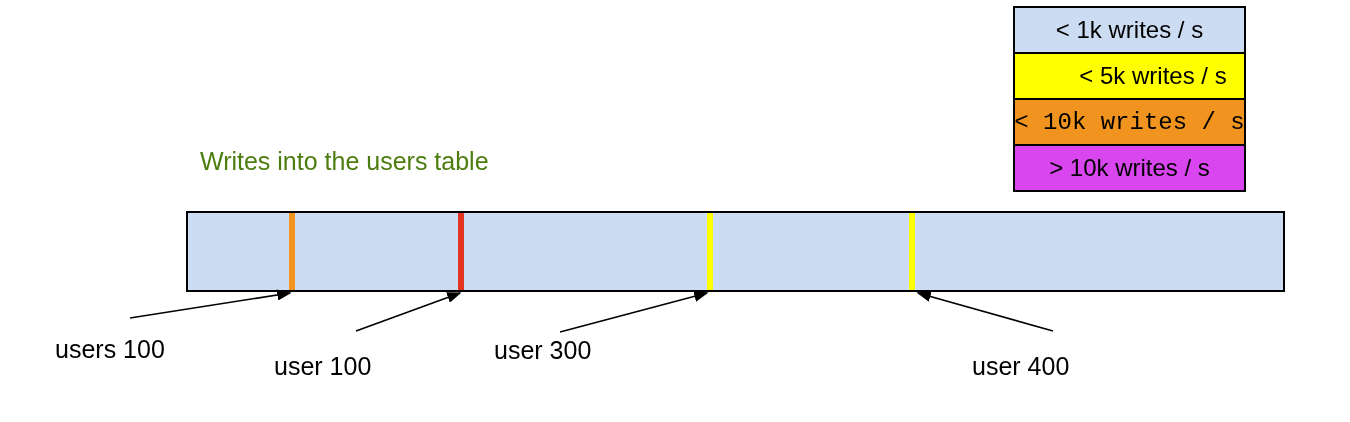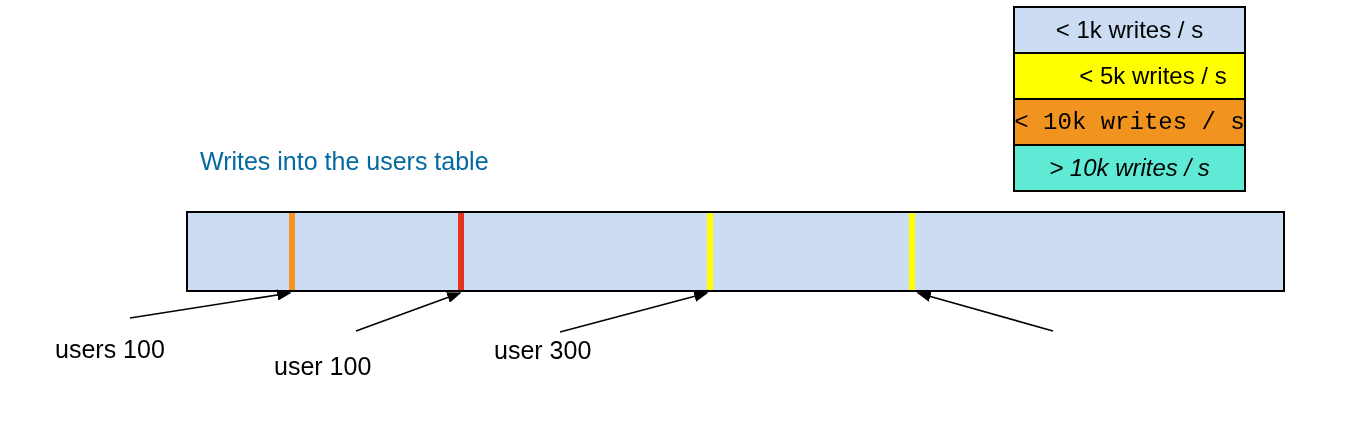--- a/index.html
+++ b/index.html
@@ -13,21 +13,21 @@
     width: 1350px;
     height: 422px;
     background: #ffffff;
     overflow: hidden;
   }
   .title {
     position: absolute;
     left: 200px;
     top: 147px;
     font-size: 25px;
-    color: #0369a1;
+    color: #4d7c0f;
     white-space: nowrap;
   }
   .bar {
     position: absolute;
     left: 186px;
     top: 211px;
     width: 1099px;
     height: 81px;
     border: 2px solid #000000;
     box-sizing: border-box;
@@ -89,21 +89,21 @@
 <body>
 
 <div class="canvas">
 
   <div class="title">Writes into the users table</div>
 
   <div class="legend">
     <div class="legend-row" style="background-color: rgb(204, 220, 242);">&lt; 1k writes / s</div>
     <div class="legend-row" style="background-color: rgb(255, 255, 0); padding-left: 47px;">&lt; 5k writes / s</div>
     <div class="legend-row" style="background-color: rgb(240, 148, 31); font-family: Liberation Mono, monospace;">&lt; 10k writes / s</div>
-    <div class="legend-row" style="background-color: #5eead4; font-style: italic;">&gt; 10k writes / s</div>
+    <div class="legend-row" style="background-color: #d946ef;">&gt; 10k writes / s</div>
   </div>
 
   <div class="bar" style="background-color: rgb(204, 220, 242);">
     <div class="mark mark-1" style="background-color: rgb(240, 148, 31);"></div>
     <div class="mark mark-2" style="background-color: rgb(229, 51, 34);"></div>
     <div class="mark mark-3" style="background-color: rgb(255, 255, 0);"></div>
     <div class="mark mark-4" style="background-color: rgb(255, 255, 0);"></div>
   </div>
 
   <svg class="arrows" viewBox="0 0 1350 422" xmlns="http://www.w3.org/2000/svg">
@@ -114,14 +114,15 @@
     </defs>
     <line class="arrow-line" x1="130" y1="318" x2="290" y2="293" marker-end="url(#arrowhead)"></line>
     <line class="arrow-line" x1="356" y1="331" x2="460" y2="293" marker-end="url(#arrowhead)"></line>
     <line class="arrow-line" x1="560" y1="332" x2="707" y2="293" marker-end="url(#arrowhead)"></line>
     <line class="arrow-line" x1="1053" y1="331" x2="918" y2="293" marker-end="url(#arrowhead)"></line>
   </svg>
 
   <div class="user-label label-1">users 100</div>
   <div class="user-label label-2">user 100</div>
   <div class="user-label label-3">user 300</div>
+  <div class="user-label label-4">user 400</div>
 
 </div>
 
 </body></html>

